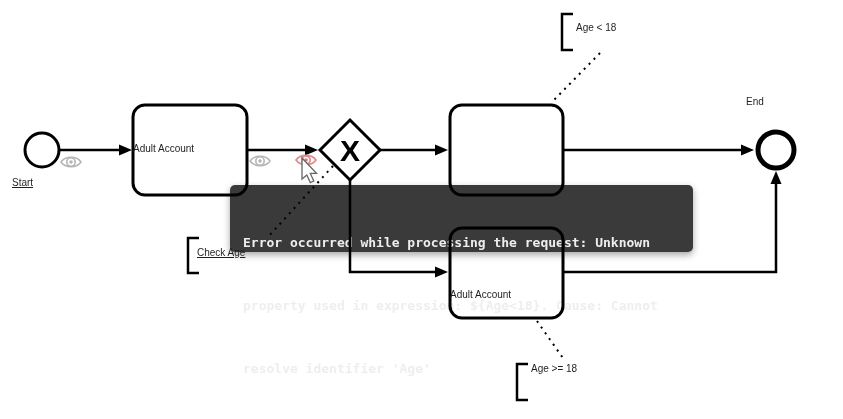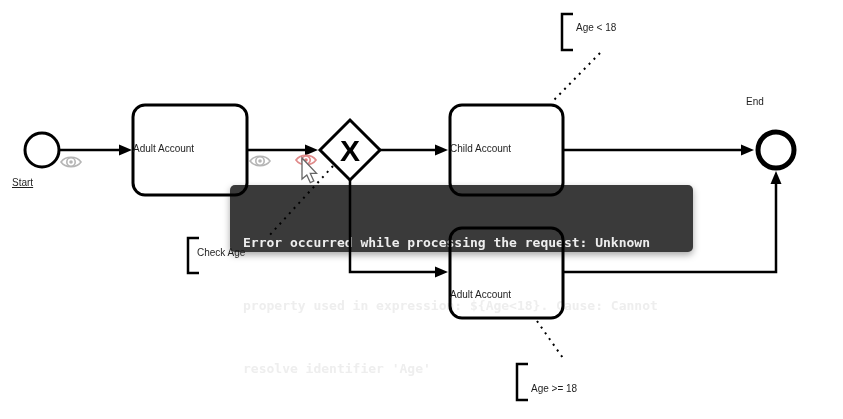--- a/index.html
+++ b/index.html
@@ -99,20 +99,19 @@
         <circle r="1.8" fill="#d97a7a" stroke="none"></circle>
     </g>
 
     <g transform="translate(302,158)">
       <path d="M0,0 L0,21 L4.8,17 L8.3,24.6 L11.8,23 L8.3,15.4 L14.5,15.4 Z" fill="#ffffff" stroke="#666666" stroke-width="1.3"></path>
     </g>
   </svg>
 
   <div class="lbl center" style="left:12px;top:177px;width:60px;text-decoration:underline;">Start</div>
   <div class="lbl center" style="left:133px;top:143px;width:114px;">Adult Account</div>
-  <div class="lbl center" style="left:450px;top:143px;width:113px;">Child Account</div>
   <div class="lbl center" style="left:450px;top:265px;width:113px;margin-top:24px;">Adult Account</div>
   <div class="lbl center" style="left:746px;top:96px;width:60px;">End</div>
   <div class="lbl" style="left:576px;top:22px;">Age &lt; 18</div>
-  <div class="lbl" style="left:197px;top:247px;">Check Age</div>
-  <div class="lbl" style="left:531px;top:383px;">Age &gt;= 18</div>
+  <div class="lbl" style="left:197px;top:247px;text-decoration:underline;">Check Age</div>
+  <div class="lbl" style="left:531px;top:363px;">Age &gt;= 18</div>
 
 </div>
 
 </body></html>

